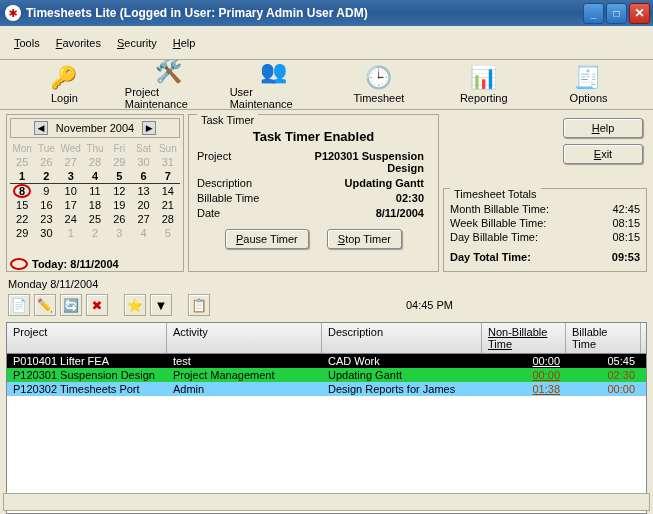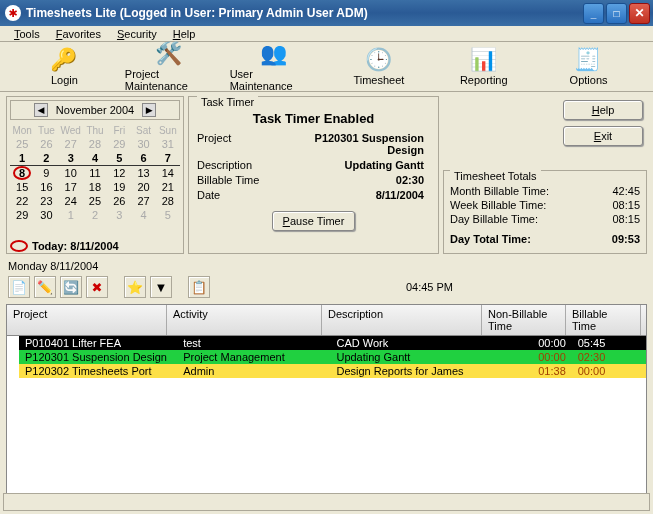--- a/index.html
+++ b/index.html
@@ -3,21 +3,21 @@
 <meta charset="utf-8">
 <style>
 * { box-sizing: border-box; margin: 0; padding: 0; }
 body { font-family: Tahoma, sans-serif; font-size: 11px; background: #ece9d8; width: 653px; height: 514px; overflow: hidden; }
 .titlebar { background: linear-gradient(to bottom, #3a6ea5 0%, #2a5a95 50%, #3a6ea5 100%); height: 26px; display: flex; align-items: center; padding: 0 3px 0 5px; color: white; }
 .titlebar-icon { width: 16px; height: 16px; background: white; border-radius: 50%; margin-right: 5px; display:flex;align-items:center;justify-content:center;color:#c00;font-size:11px; }
 .titlebar-text { flex: 1; font-weight: bold; font-size: 12px; }
 .titlebar-btns { display: flex; gap: 2px; }
 .tbtn { width: 21px; height: 21px; background: linear-gradient(to bottom,#5aa0e0,#2a70c0); border: 1px solid #1a5090; border-radius: 3px; display:flex;align-items:center;justify-content:center;color:white;font-weight:bold;font-size:10px;cursor:pointer; }
 .tbtn.close { background: linear-gradient(to bottom,#e06050,#c03020); border-color:#901010; font-size:12px; }
-.menubar { background: #ece9d8; height: 16px; display: flex; align-items: center; padding: 0 6px; border-bottom: 1px solid #aca899; }
+.menubar { background: #ece9d8; height: 34px; display: flex; align-items: center; padding: 0 6px; border-bottom: 1px solid #aca899; }
 .menu-item { padding: 2px 8px; cursor: pointer; }
 .menu-item u { text-decoration: underline; }
 .toolbar { background: #ece9d8; height: 50px; display: flex; padding: 3px 12px; border-bottom: 1px solid #aca899; }
 .tool-btn { display:flex;flex-direction:column;align-items:center;justify-content:center;padding:2px 8px;flex:1;cursor:pointer; }
 .tool-icon { width:28px;height:28px;display:flex;align-items:center;justify-content:center;font-size:22px; }
 .tool-label { font-size: 11px; margin-top:1px; }
 .midrow { display:flex; padding: 4px 6px; gap:4px; }
 .panel { border: 1px solid #aca899; background:#ece9d8; }
 .calendar { width: 178px; height: 158px; padding: 3px; }
 .cal-header { display:flex; align-items:center; justify-content:center; gap:8px; margin-bottom:4px; border:1px solid #aca899; padding:2px; background:#ece9d8; }
@@ -47,26 +47,26 @@
 .tot-row { display:flex; justify-content:space-between; margin:2px 0; font-size:11px; }
 .tot-row.bold { font-weight:bold;margin-top:8px; }
 .day-header { padding: 2px 8px; font-size:11px; }
 .iconbar { display:flex; align-items:center; padding:2px 8px; gap:4px; }
 .ib-btn { width:22px; height:22px; border:1px solid #aca899; background:#ece9d8; display:flex;align-items:center;justify-content:center; cursor:pointer; font-size:13px; box-shadow: inset 1px 1px 0 #fff; }
 .ib-gap { width:8px; }
 .ib-time { flex:1; text-align:center; font-size:11px; }
 .grid { margin: 4px 6px; border:1px solid #888; background:white; height: 192px; overflow:hidden; }
 .grid-header { display:flex; background: linear-gradient(to bottom,#f5f5f5,#ddd); border-bottom:1px solid #888; }
 .gh { border-right:1px solid #aaa; padding:3px 6px; font-size:11px; }
-.grid-row { display:flex; font-size:11px;margin-left:12px; }
+.grid-row { display:flex; font-size:11px; }
 .gc { padding:1px 6px; white-space:nowrap; }
-.c0 { width:160px; } .c1 { width:155px; } .c2 { width:160px; } .c3 { width:84px; text-align:right; } .c4 { width:75px; }
+.c0 { width:160px; } .c1 { width:155px; } .c2 { width:160px; } .c3 { width:84px; text-align:right;text-decoration:underline; } .c4 { width:75px; text-align:right; }
 .row-black { background:#000; color:#fff; }
 .row-green { background:#20d040; color:#000; }
-.row-yellow { background:#fde047; color:#000; }
+.row-yellow { background:#7dd3fc; color:#000; }
 .row-green .gc:last-child, .row-yellow .gc:last-child, .row-yellow .c3, .row-green .c3 { color:#a04000; }
 .statusbar { position:absolute; bottom:3px; left:3px; right:3px; height:18px; border:1px solid #aca899; background:#ece9d8; }
 .gh.c3, .gh.c4 { text-align:left; }
 </style>
 </head>
 <body>
 
 <div class="titlebar">
   <div class="titlebar-icon">✱</div>
   <div class="titlebar-text">Timesheets Lite (Logged in User: Primary Admin User ADM)</div>
@@ -189,20 +189,21 @@
     <div class="tt-row">
         <div class="tt-lab">Billable Time</div>
         <div class="tt-val">02:30</div>
       </div>
     <div class="tt-row">
         <div class="tt-lab">Date</div>
         <div class="tt-val">8/11/2004</div>
       </div>
     <div class="tt-btns">
       <button class="btn"><u>P</u><span></span>ause Timer</button>
+      <button class="btn"><u>S</u>top Timer</button>
     </div>
   </div>
 
   <div class="rightcol">
     <div class="rightbtns">
       <button class="btn rightbtn"><u>H</u>elp</button>
       <button class="btn rightbtn"><u>E</u>xit</button>
     </div>
     <div class="totals">
       <span class="fieldset-label">Timesheet Totals</span>

